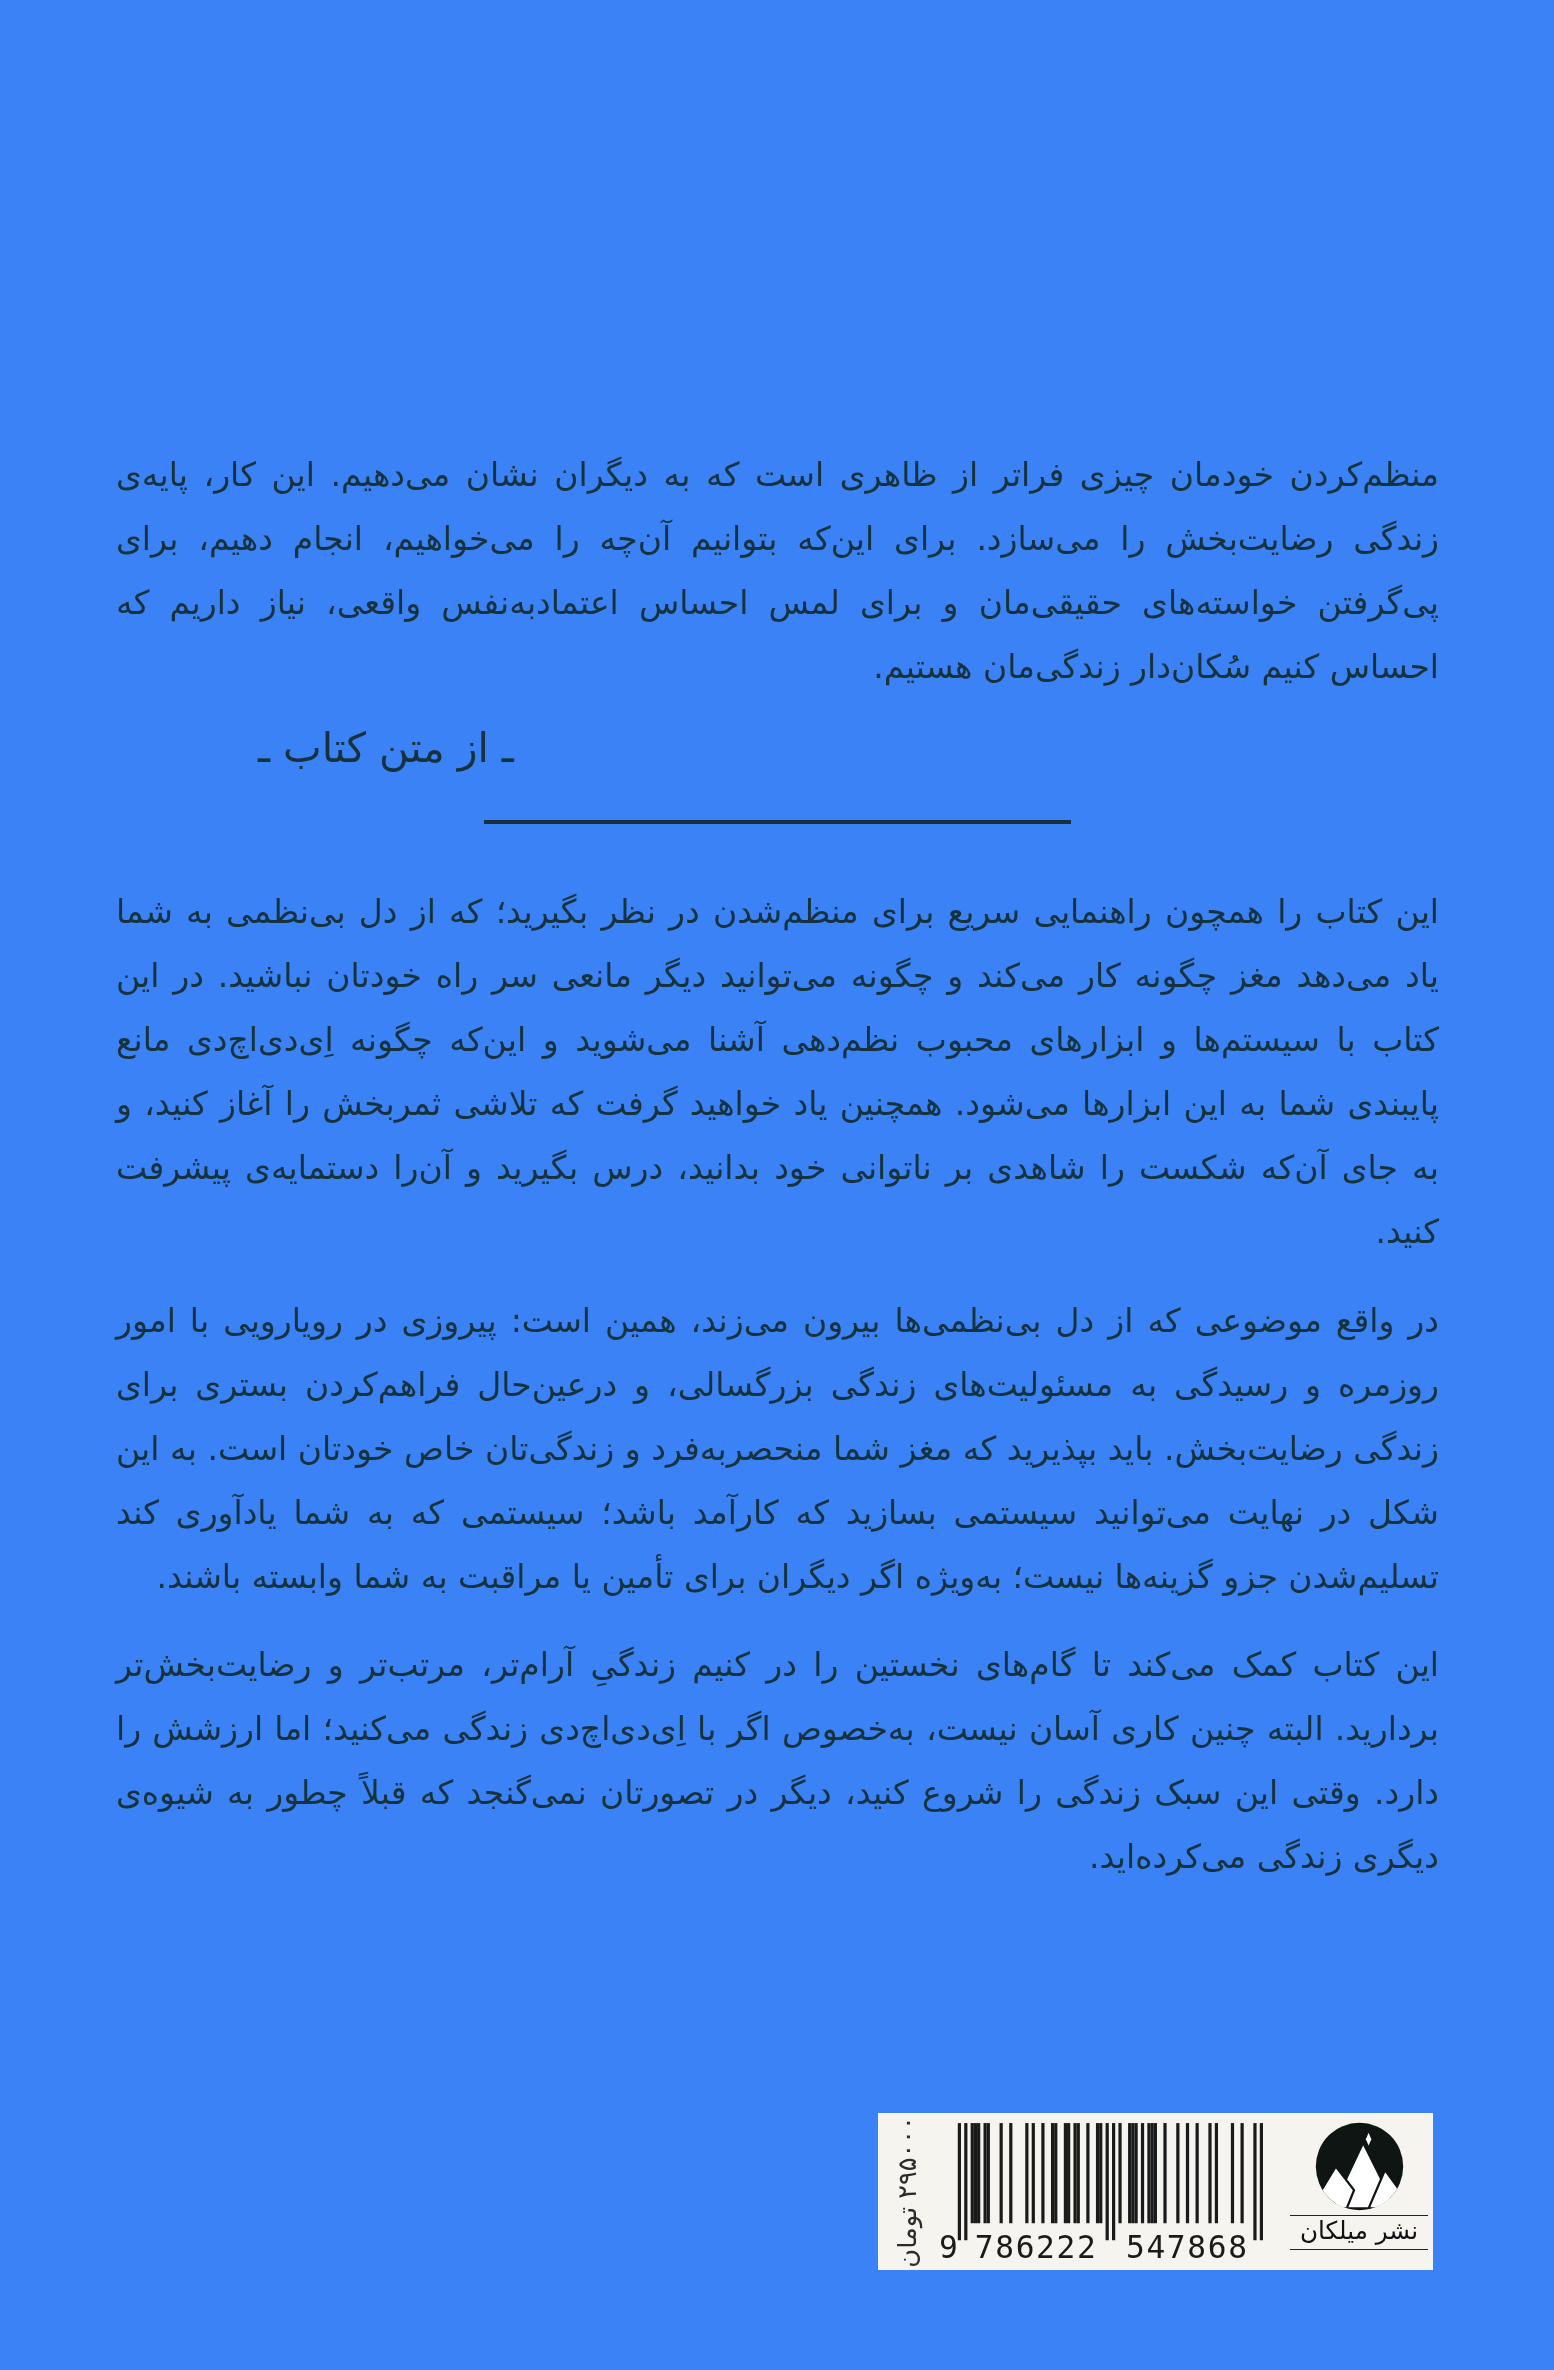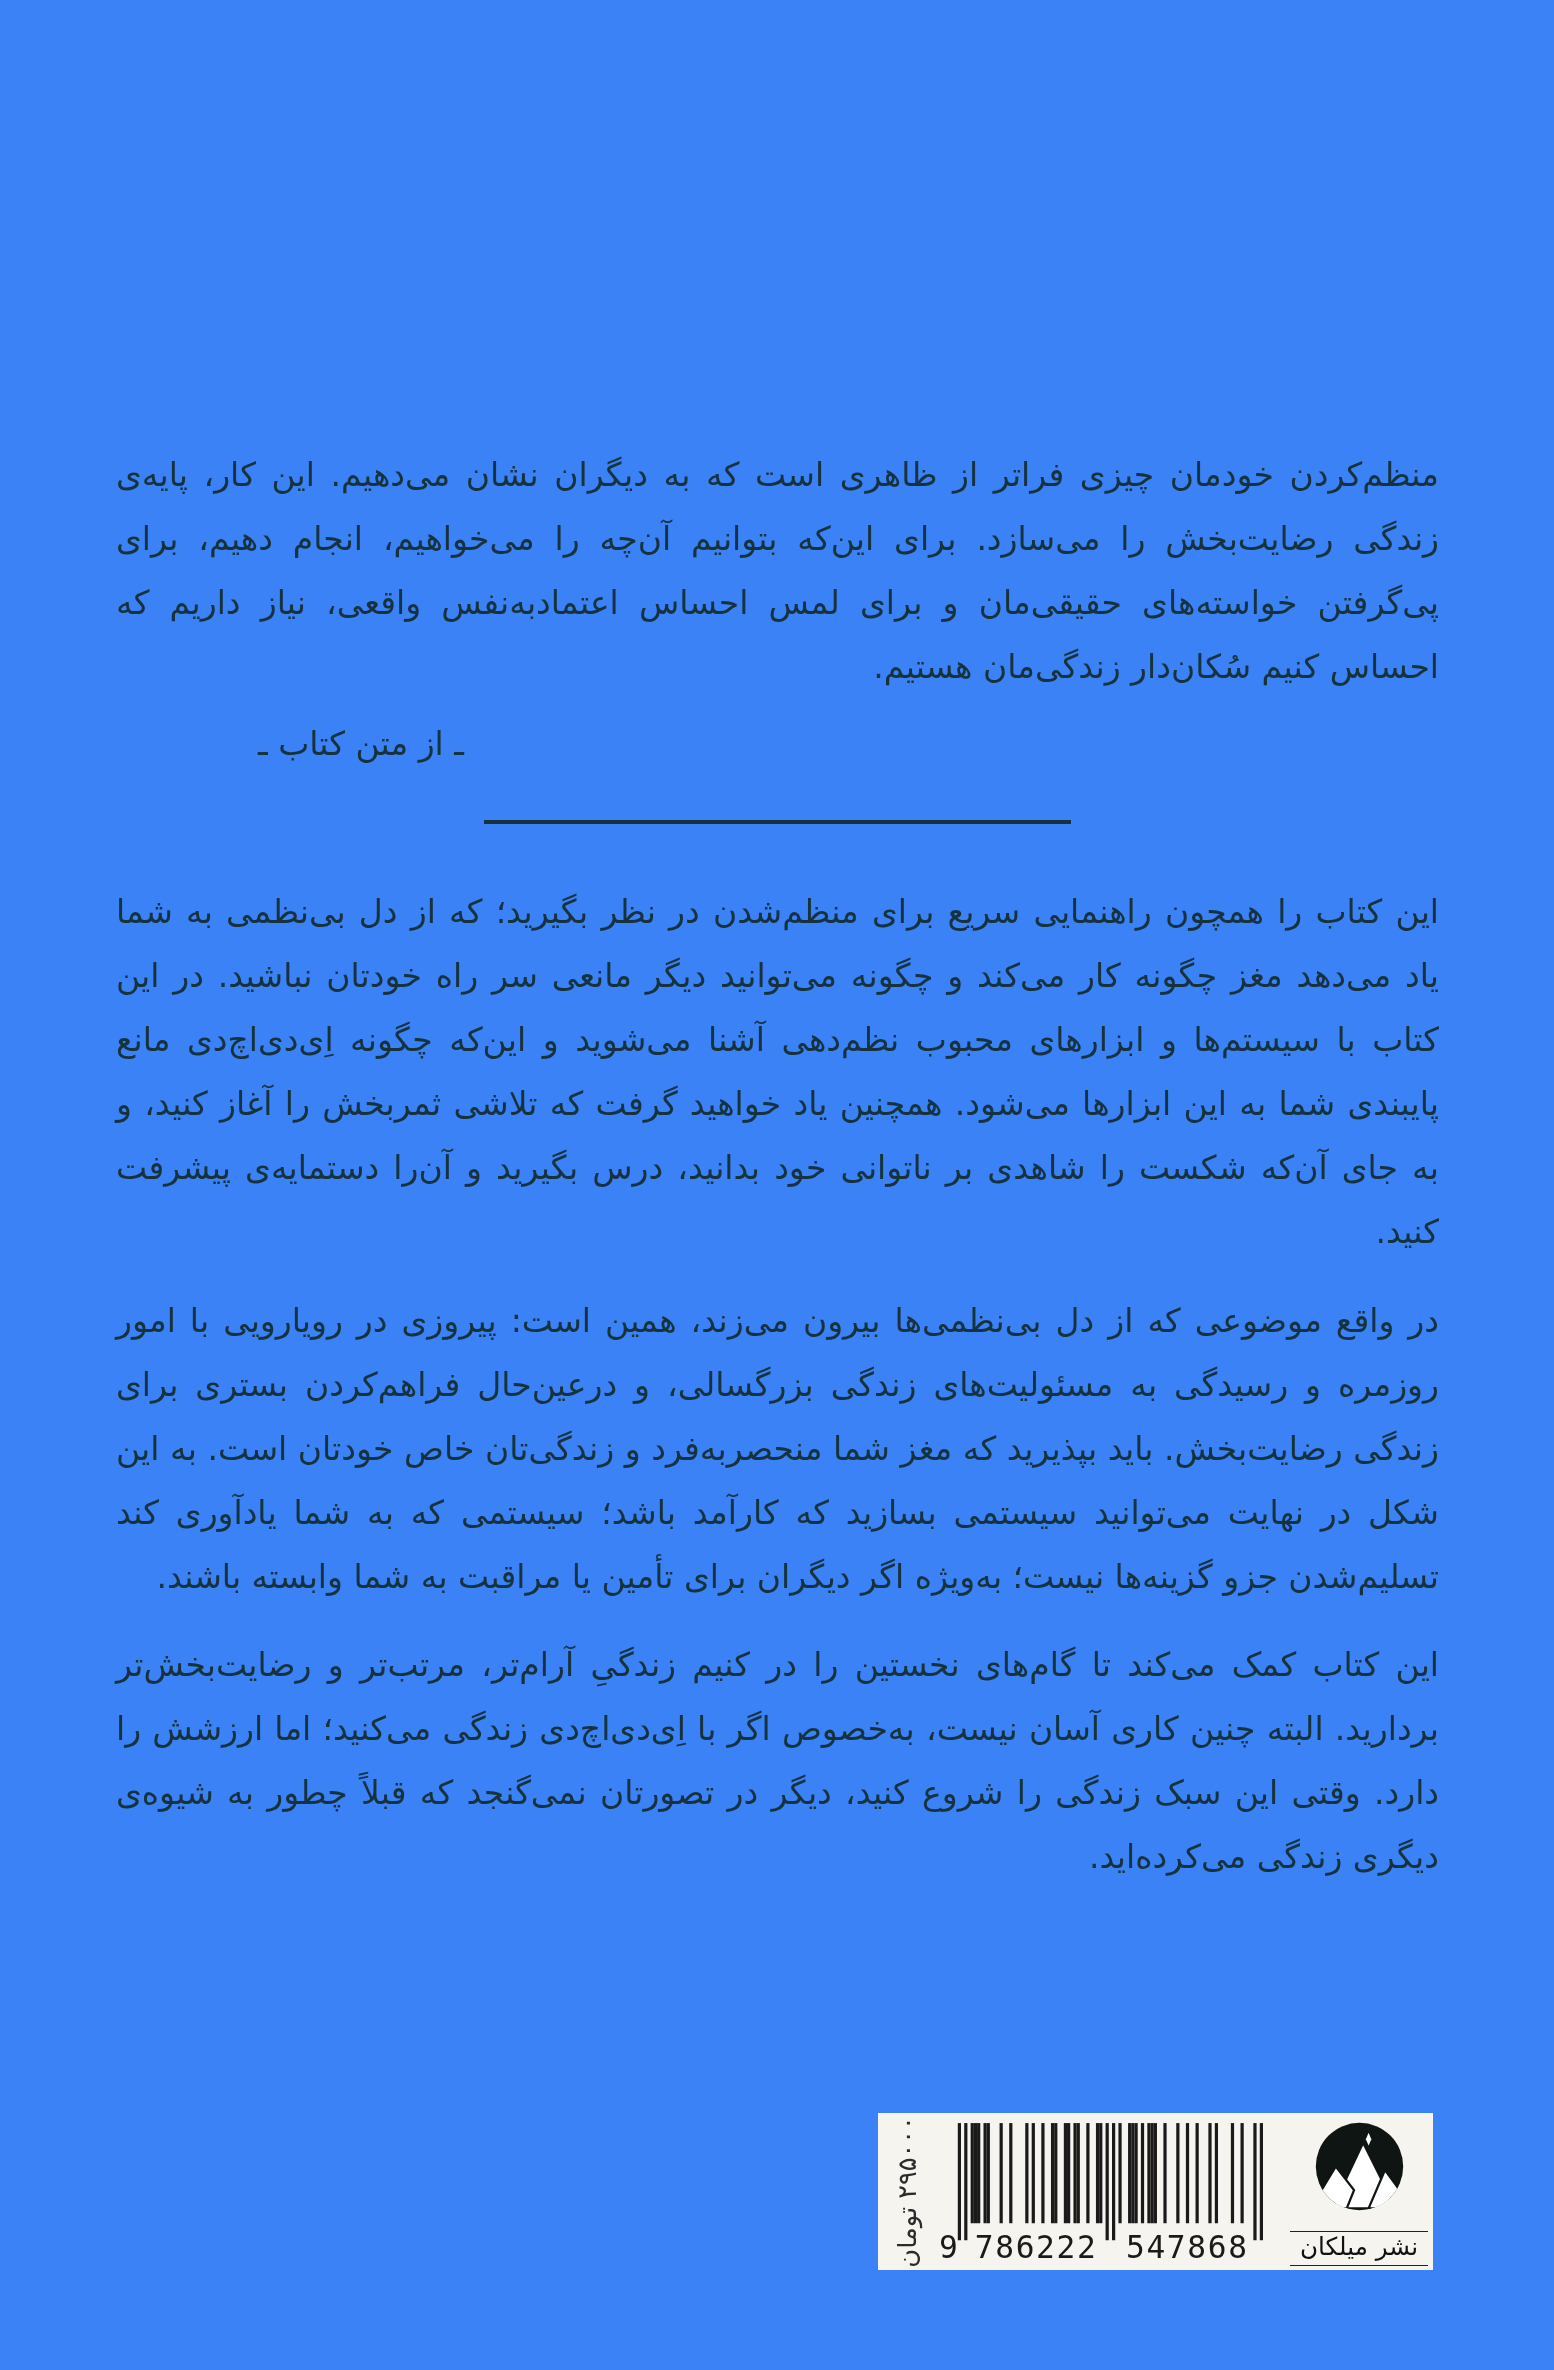--- a/index.html
+++ b/index.html
@@ -19,21 +19,21 @@
     font-size:33px;
     line-height:64px;
     direction:rtl;
     text-align:justify;
   }
   .attribution{
     margin-top:13.2px;
     direction:rtl;
     text-align:left;
     padding-left:142px;
-    font-size:33px;
+    font-size:41px;
     color:#16323c;
   }
   .divider{
     position:absolute;top:820px;left:484px;
     width:587px;height:3.8px;background:#16323c;
   }
   .body-block{
     position:absolute;top:880px;left:116px;right:116px;
   }
   .label{
@@ -54,21 +54,21 @@
   .bc-digit{
     font-family:"DejaVu Sans Mono", monospace;
     font-size:33px;fill:#1a1a1a;
   }
   .logo-col{
     width:148px;display:flex;flex-direction:column;align-items:center;
     padding-top:7.6px;
   }
   .logo-circle{width:91px;height:91px;}
   .pub-name{
-    margin-top:19px;width:138px;
+    margin-top:3px;width:138px;
     border-top:1.9px solid #222;border-bottom:1.9px solid #222;
     text-align:center;font-size:24.6px;padding:0.9px 0 3.8px;
     color:#111;direction:rtl;
   }
 </style>
 </head>
 <body>
 
 <div class="cover">
 

